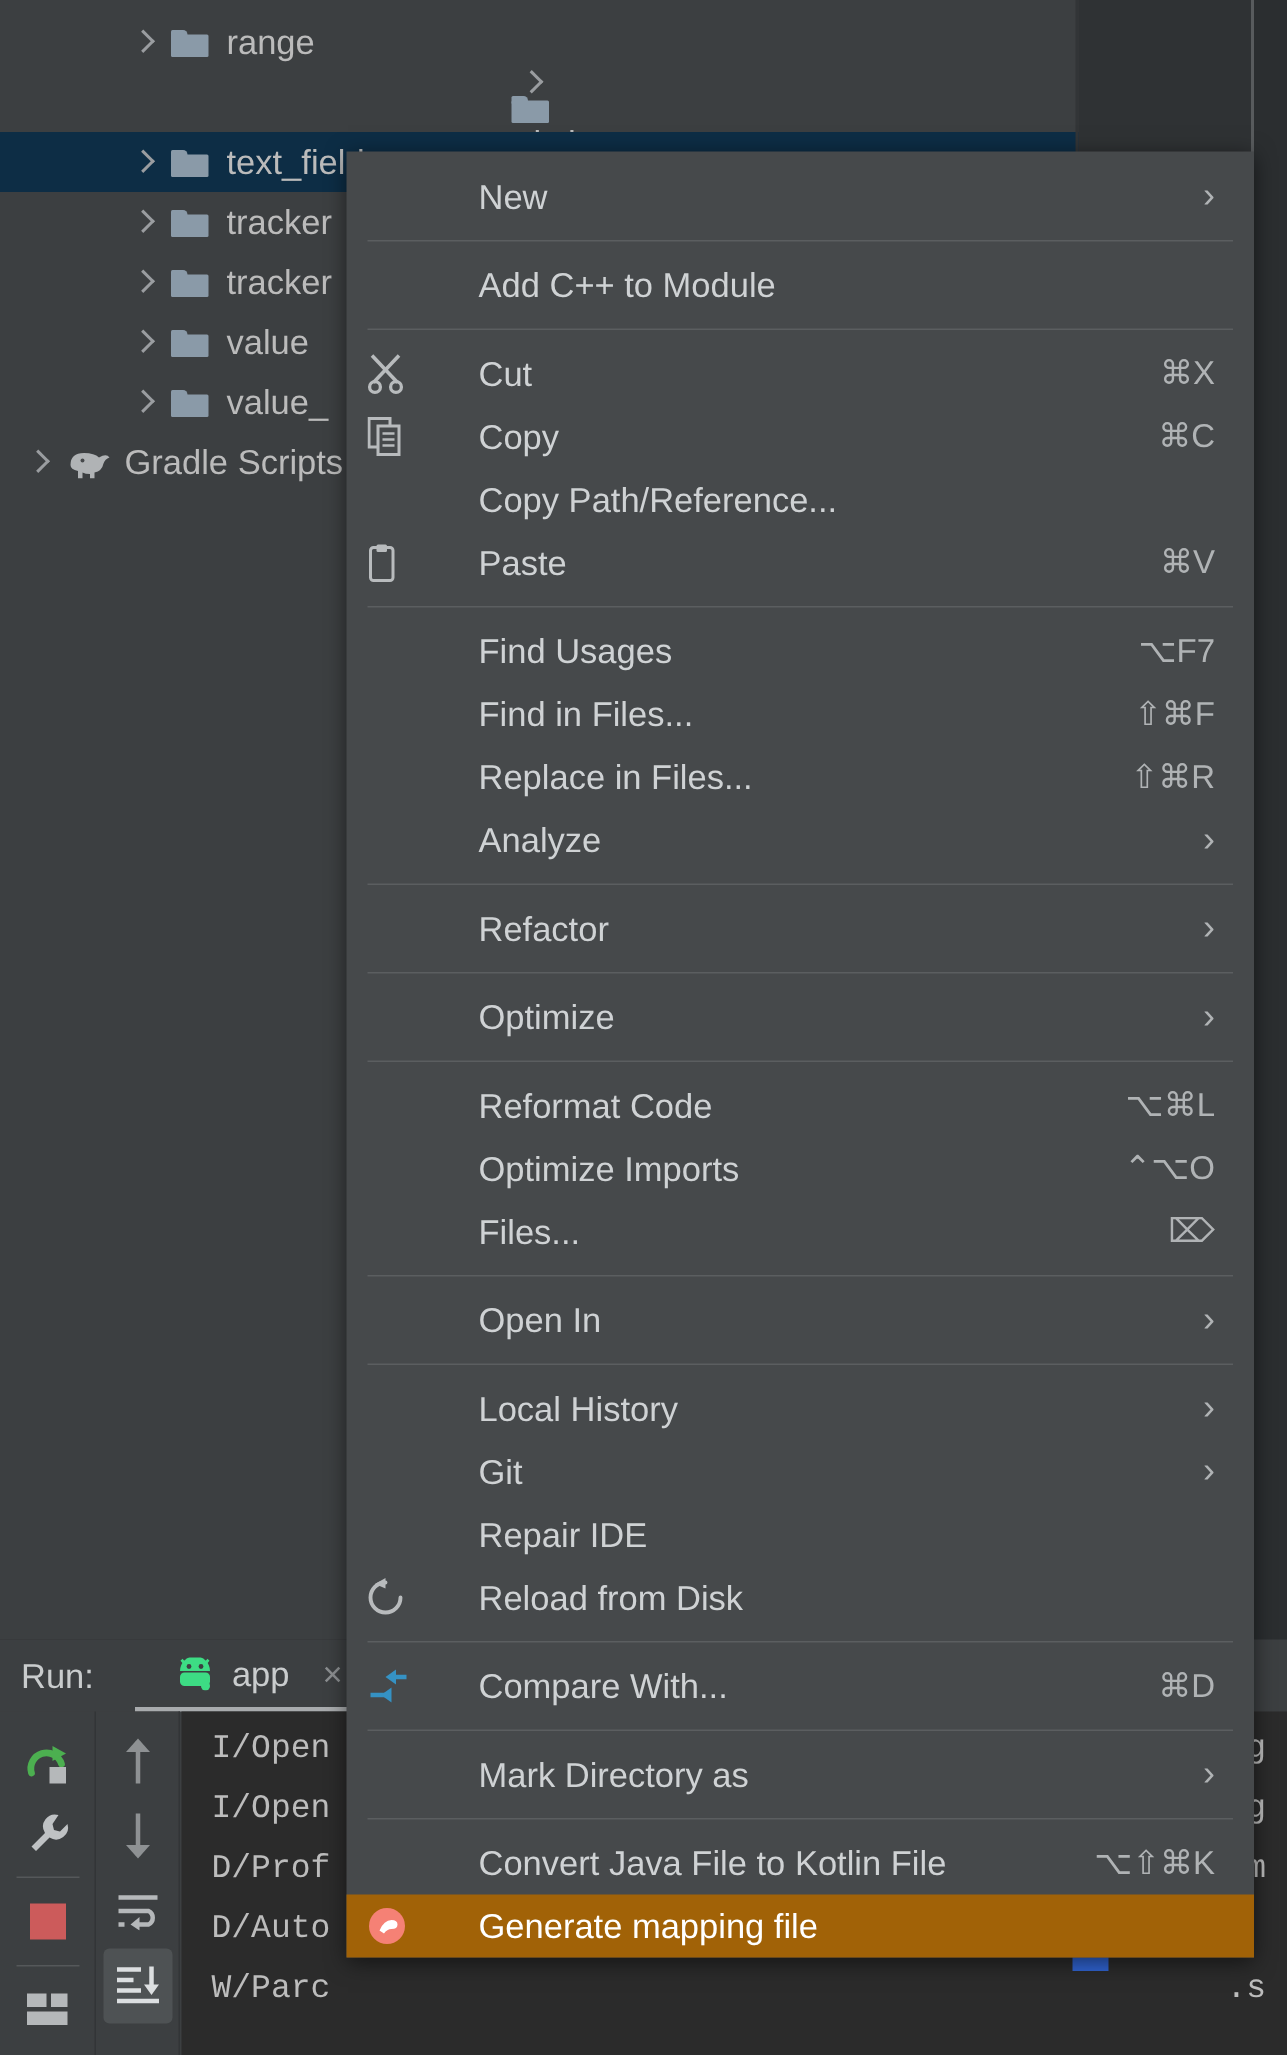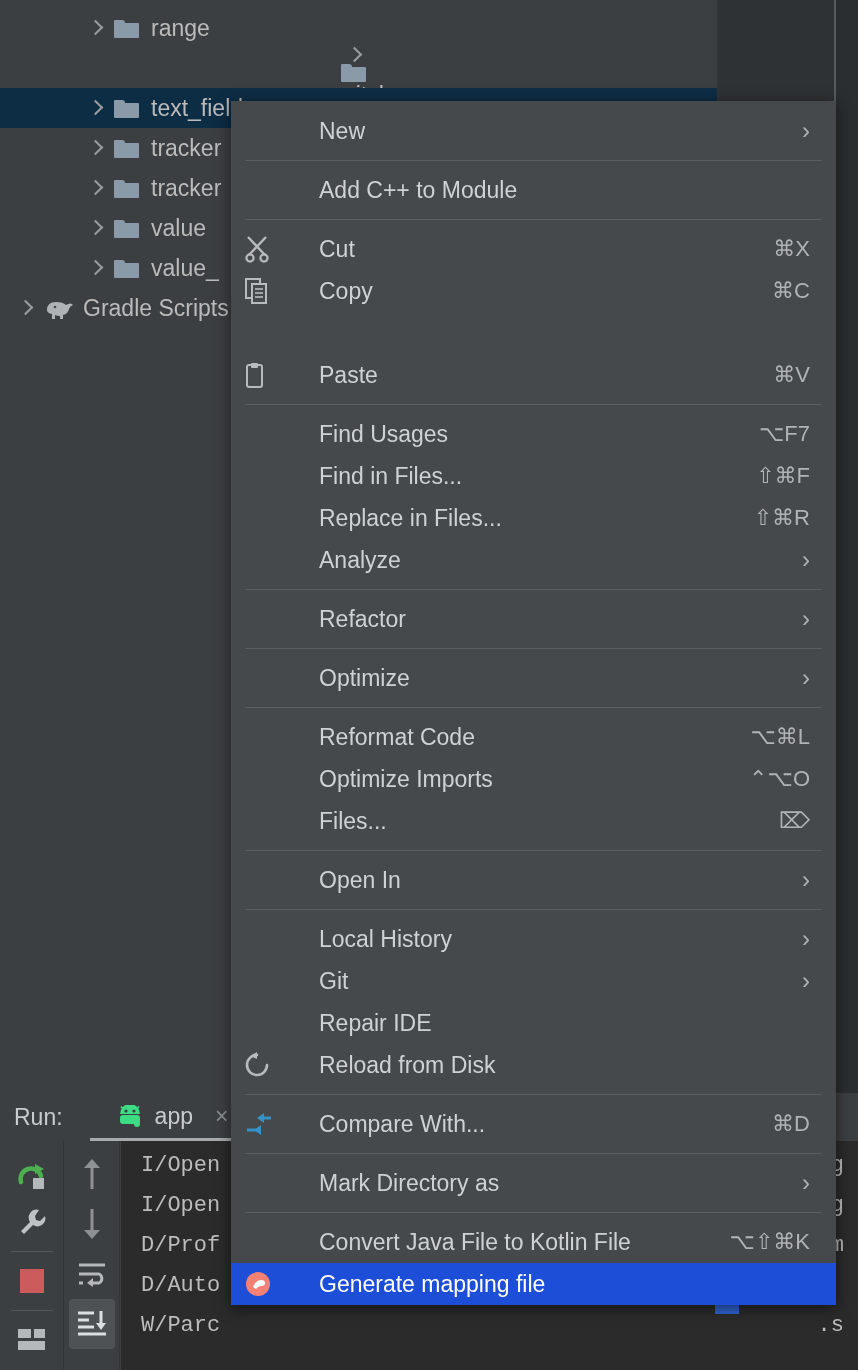--- a/index.html
+++ b/index.html
@@ -117,21 +117,21 @@
     position: absolute; left: 231px; top: 101px; width: 605px;
     background: #46494b;
     box-shadow: 0 3px 14px rgba(0,0,0,0.55);
     padding: 9px 0 0 0;
     z-index: 50;
   }
   .ctx-item {
     position: relative; height: 42px; display: flex; align-items: center;
     color: #cfd2d4; font-size: 23px; padding: 0 26px 0 14px; gap: 36px;
   }
-  .ctx-item.selected { background: #1d4ed8; color: #ffffff; }
+  .ctx-item.selected { background: #a16207; color: #ffffff; }
   .ctx-ico {
     width: 38px; height: 26px; flex: 0 0 auto;
     display: flex; align-items: center; justify-content: flex-start;
   }
   .ctx-text { flex: 1 1 auto; white-space: nowrap; }
   .ctx-accel { color: #b0b3b5; font-size: 22px; white-space: nowrap; }
   .ctx-sub {
     color: #b0b3b5; font-size: 24px; line-height: 1; margin-left: 10px;
     width: 14px; text-align: right;
   }
@@ -338,20 +338,21 @@
             <line x1="10" y1="11" x2="18" y2="11" stroke="#b8bbbd" stroke-width="1.6"></line>
             <line x1="10" y1="15" x2="18" y2="15" stroke="#b8bbbd" stroke-width="1.6"></line>
             <line x1="10" y1="19" x2="18" y2="19" stroke="#b8bbbd" stroke-width="1.6"></line>
           </svg>
         </span>
         <span class="ctx-text">Copy</span>
         <span class="ctx-accel">⌘C</span>
       </div>
       <div class="ctx-item">
         <span class="ctx-ico"></span>
+        <span class="ctx-text">Copy Path/Reference...</span>
       </div>
       <div class="ctx-item">
         <span class="ctx-ico">
           <svg width="20" height="27" viewBox="0 0 20 27">
             <rect x="2" y="3" width="15" height="22" rx="2" fill="none" stroke="#b8bbbd" stroke-width="2"></rect>
             <rect x="6" y="1" width="7" height="5" rx="1" fill="#b8bbbd"></rect>
           </svg>
         </span>
         <span class="ctx-text">Paste</span>
         <span class="ctx-accel">⌘V</span>

